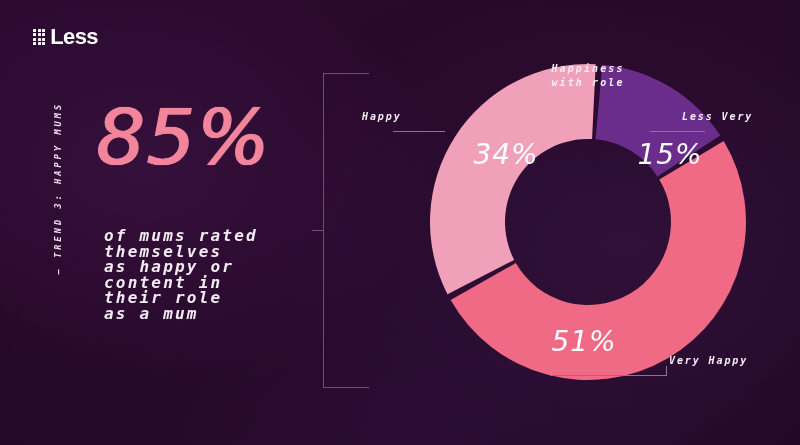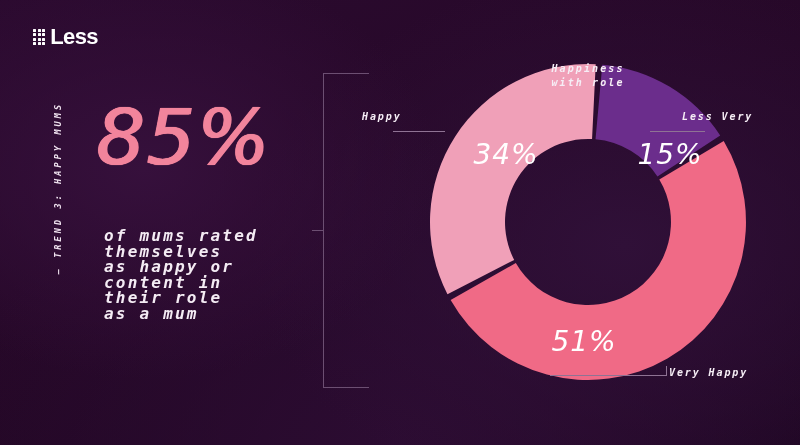--- a/index.html
+++ b/index.html
@@ -178,21 +178,21 @@
   .leader-v {
     position: absolute;
     background: #8f7394;
     width: 1px;
   }
 
   #label-happy      { left: 362px; top: 111px; }
   #leader-happy     { left: 393px; top: 131px; width: 52px; }
   #label-less-happy { left: 682px; top: 111px; }
   #leader-less-happy{ left: 650px; top: 131px; width: 55px; }
-  #label-very-happy { left: 669px; top: 355px; margin-top: 12px; }
+  #label-very-happy { left: 669px; top: 355px; }
   #leader-very-happy{ left: 550px; top: 375px; width: 116px; }
   #leader-very-happy-v { left: 666px; top: 366px; height: 10px; }
 </style>
 </head>
 <body>
 
 <div id="stage">
 
   <div id="logo">
     <span id="logo-dots">

